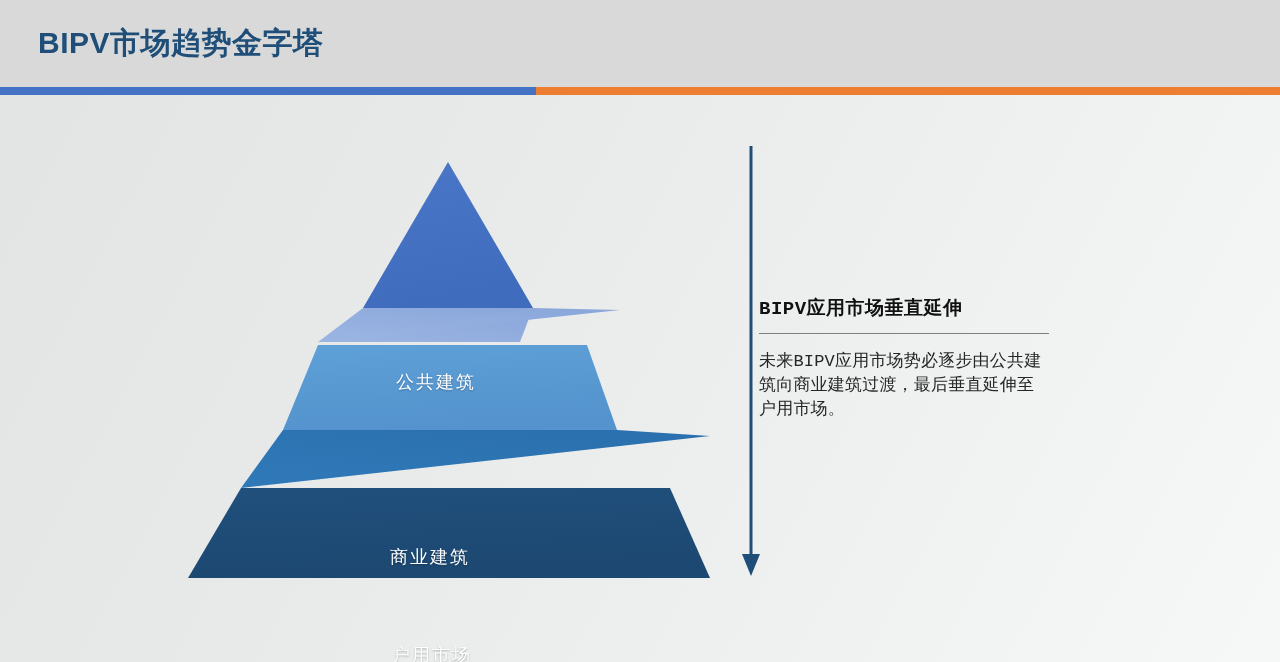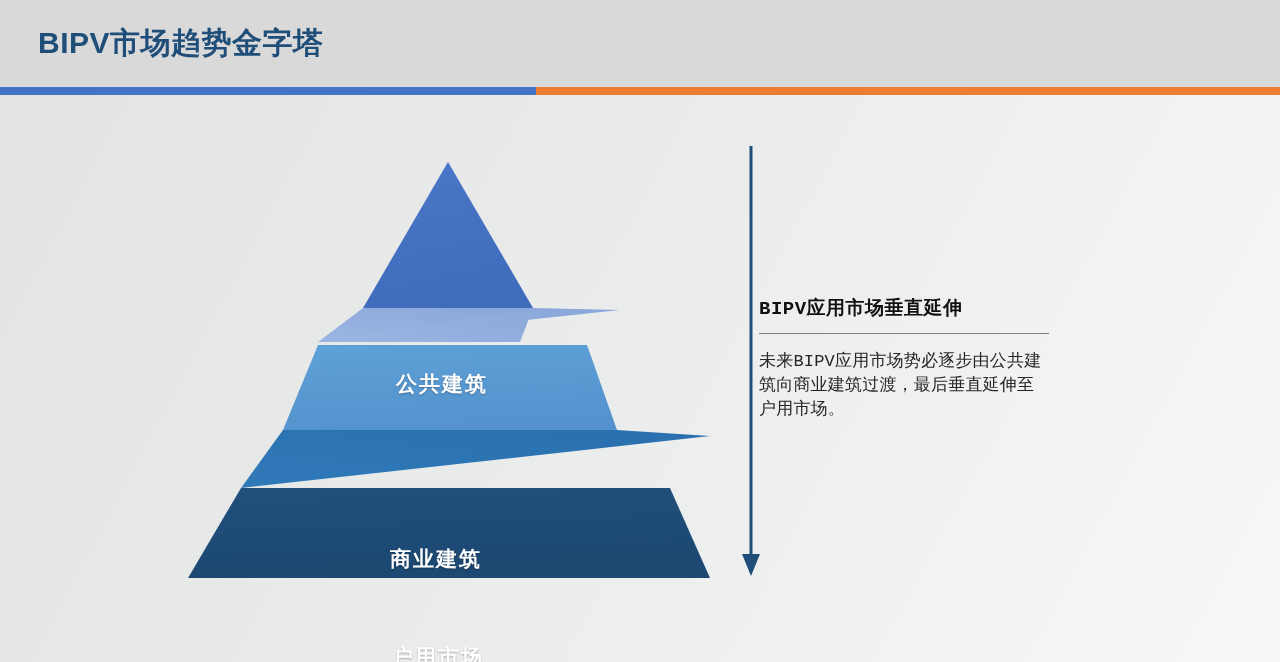--- a/index.html
+++ b/index.html
@@ -65,22 +65,22 @@
     top: 130px;
     width: 620px;
     height: 470px;
   }
   #pyramid svg {
     display: block;
   }
   .tier-label {
     position: absolute;
     color: #ffffff;
-    font-weight: bold;
-    font-size: 21px;
+    font-weight: normal;
+    font-size: 18px;
     letter-spacing: 2px;
     white-space: nowrap;
     text-shadow: 0 1px 2px rgba(0,0,0,0.28);
   }
   #tier-label-0 { left: 246px; top: 240px; }
   #tier-label-1 { left: 240px; top: 372px; margin-top: 43px; }
   #tier-label-2 { left: 242px; top: 513px; }
 
   
   #arrow {

